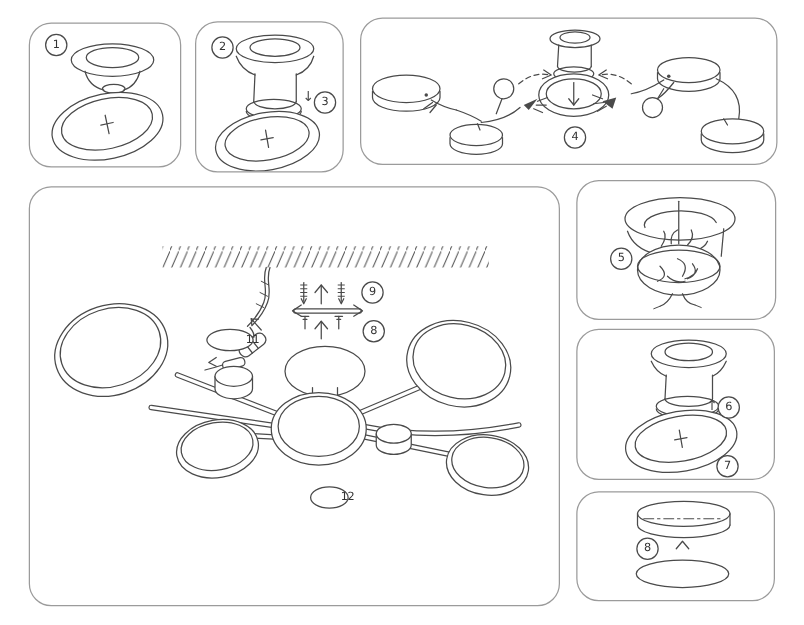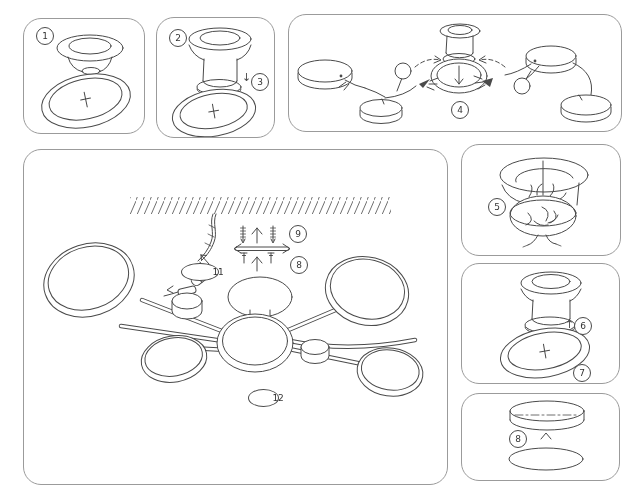--- a/index.html
+++ b/index.html
@@ -251,21 +251,21 @@
       </g>
       <g>
         <ellipse class="white" cx="236" cy="147" rx="32" ry="20"></ellipse>
         <path class="white" d="M226,160 v9 a10,7 0 0 0 20,0 v-9"></path>
         <ellipse class="white" cx="231" cy="193" rx="38" ry="29"></ellipse>
         <ellipse cx="231" cy="191" rx="32.5" ry="24"></ellipse>
       </g>
     </svg>
     <div class="marker" style="left:265px;top:75px;">9</div>
     <div class="marker" style="left:266px;top:106px;">8</div>
-    <div class="marker" style="left:157px;top:113px;padding-left:36px;">11</div>
+    <div class="marker" style="left:141px;top:113px;padding-left:36px;">11</div>
     <div class="marker" style="left:224px;top:239px;padding-left:29px;">12</div>
   </div>
 
   <div class="panel" style="left:461px;top:144px;width:160px;height:112px;">
     <svg width="158" height="110" viewBox="0 0 158 110">
       <g>
         <ellipse cx="82" cy="30" rx="44" ry="17"></ellipse>
         <path d="M54,37 A28,11 0 1 1 111,33"></path>
         <path d="M40,40 Q45,54 62,58"></path>
       </g>

